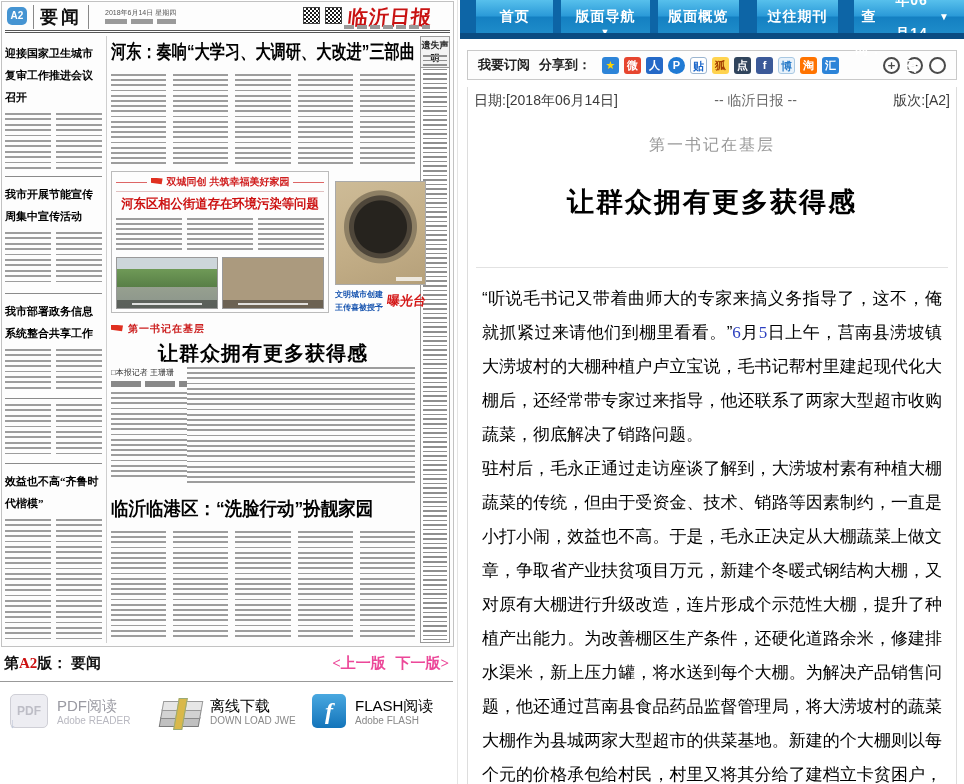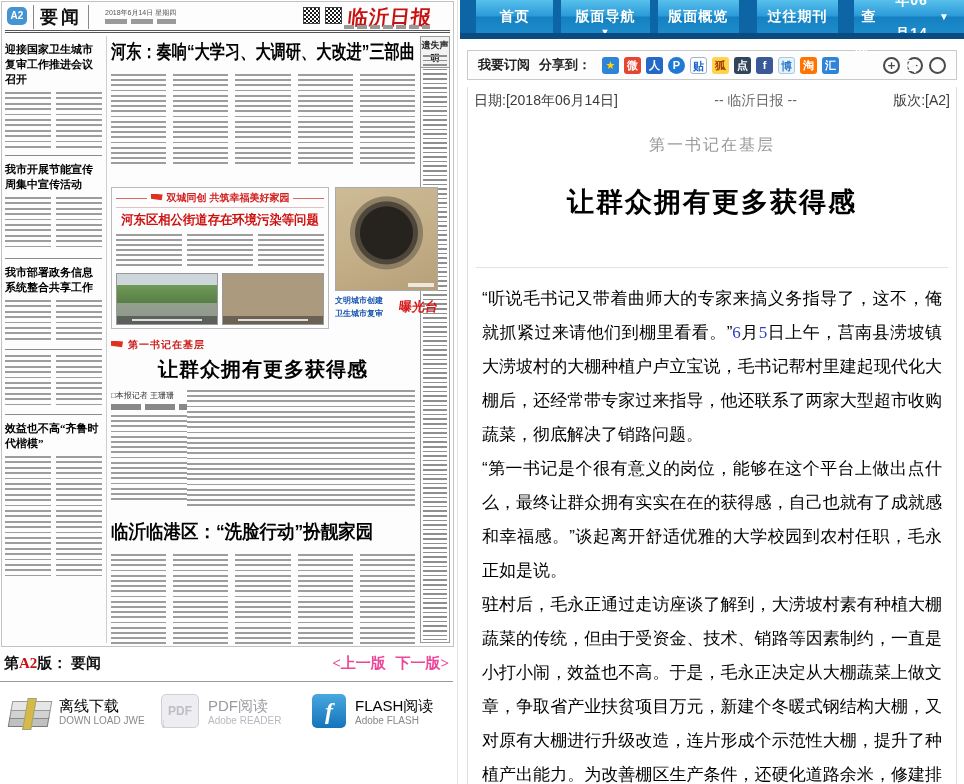--- a/index.html
+++ b/index.html
@@ -23,32 +23,32 @@
   .masthead { position:absolute; right:18px; top:0; color:#c81212; font-family:"Liberation Serif","DejaVu Serif",serif; font-weight:bold; font-size:20px; transform:skewX(-6deg); letter-spacing:1px; }
   .mast-sub { position:absolute; right:20px; top:21px; width:86px; height:4px; background:repeating-linear-gradient(90deg,#999 0 10px,transparent 10px 13px); }
 
   
   .classified { position:absolute; right:3px; top:34px; width:30px; bottom:3px; border:1px solid #999; background:#fff; }
   .classified-title { font-size:9px; font-weight:bold; color:#222; text-align:center; padding:2px 0; border-bottom:1px solid #999; background:#f3f3f3; letter-spacing:0; }
   .classified-body { position:absolute; top:18px; left:2px; right:2px; bottom:2px; background:repeating-linear-gradient(180deg,#8f8f8f 0 1.6px,transparent 1.6px 4.6px); }
 
   
   .briefs { position:absolute; left:3px; top:34px; width:102px; bottom:3px; border-right:1px solid #cfcfcf; padding-right:4px; }
-  .brief-title { font-family:"Liberation Serif","DejaVu Serif",serif; font-weight:bold; color:#000; font-size:11px; line-height:15px; margin-top:6px; }
+  .brief-title { font-family:"Liberation Serif","DejaVu Serif",serif; font-weight:bold; color:#000; font-size:11px; line-height:22px; margin-top:6px; }
   .gk2 { display:flex; gap:5px; margin-top:5px; }
   .gk2 .col { flex:1; background:repeating-linear-gradient(180deg,#9d9d9d 0 1.8px,transparent 1.8px 5.4px); }
   .brief-div { border-top:1px solid #8a8a8a; margin-top:7px; }
 
   
   .pmain { position:absolute; left:109px; top:34px; right:38px; bottom:3px; }
   .main-headline { font-weight:900; color:#000; font-size:19px; white-space:nowrap; transform:scaleX(0.80); transform-origin:left; letter-spacing:0; margin-top:3px; }
   .gk5 { display:flex; gap:7px; margin-top:9px; }
   .gk5 .col { flex:1; height:92px; background:repeating-linear-gradient(180deg,#9d9d9d 0 1.8px,transparent 1.8px 5.2px); }
 
-  .exposure-row { display:flex; margin-top:21px; gap:6px; }
+  .exposure-row { display:flex; margin-top:5px; gap:6px;align-items:flex-end; }
   .exposure-box { width:226px; border:1px solid #bbb; padding:3px 4px; }
   .banner { display:flex; align-items:center; justify-content:center; gap:4px; border-bottom:1px solid #e0c0c0; padding-bottom:2px; }
   .banner-line { flex:1; height:1px; background:#d66; }
   .banner-text { color:#d02020; font-weight:bold; font-size:10px; white-space:nowrap; }
   .flag { width:12px; height:9px; background:#e03020; clip-path:polygon(0 0,100% 12%,92% 75%,0 58%); position:relative; }
   .exposure-headline { color:#cc1111; font-weight:bold; font-size:13px; text-align:center; margin-top:3px; white-space:nowrap; transform:scaleX(0.95); transform-origin:center; }
   .gk3 { display:flex; gap:5px; margin-top:5px; }
   .gk3 .col { flex:1; height:34px; background:repeating-linear-gradient(180deg,#9d9d9d 0 1.7px,transparent 1.7px 5px); }
   .photo-row { display:flex; gap:4px; margin-top:5px; }
   .photo { flex:1; height:52px; position:relative; border:1px solid #999; }
@@ -59,30 +59,30 @@
       linear-gradient(180deg,#c6cdd1 0%,#c6cdd1 30%,#b3a183 30%,#a3927ا 60%,#7e7a6c 100%);
       background-color:#ab9a7e; }
   .photo-cap { position:absolute; left:0; right:0; bottom:0; height:8px; background:rgba(30,30,30,.45); }
   .photo-cap::after { content:""; position:absolute; left:15%; right:15%; top:3px; height:2px; background:rgba(255,255,255,.8); }
 
   .exposure-feature { flex:1; display:flex; flex-direction:column; }
   .manhole { height:104px; border:1px solid #aaa; background:
       radial-gradient(circle at 50% 44%, #26231e 0 26px, #4e463a 27px 31px, #8d7f64 32px 36px, transparent 37px),
       linear-gradient(160deg,#cdbb97 0%,#c3ae87 55%,#b5a07a 100%); position:relative; }
   .manhole::after { content:""; position:absolute; right:3px; bottom:3px; width:26px; height:4px; background:rgba(255,255,255,.75); }
-  .exp-caption { display:flex; align-items:center; gap:16px; margin-top:4px; }
+  .exp-caption { display:flex; align-items:center; gap:4px; margin-top:4px; }
   .exp-cap-lines { display:flex; flex-direction:column; gap:2px; }
   .exp-cap-lines span { color:#1a56b0; font-size:8px; font-weight:bold; white-space:nowrap; }
   .exp-badge { color:#d41818; font-weight:900; font-size:13px; transform:skewX(-8deg); white-space:nowrap; }
 
   .feature-sec { margin-top:9px; }
   .feature-label { display:flex; align-items:center; gap:5px; }
   .feature-label span { color:#cc2020; font-size:10px; font-weight:bold; letter-spacing:1px; }
   .feature-headline { font-weight:900; font-size:20px; color:#000; text-align:center; margin-top:4px; letter-spacing:1px; }
-  .feature-body { display:flex; margin-top:7px; }
+  .feature-body { display:flex; }
   .feature-body .col { flex:1; height:118px; background:repeating-linear-gradient(180deg,#9d9d9d 0 1.8px,transparent 1.8px 5.2px); }
   .feature-body .col1 { background:none; }
   .byline { font-size:8px; color:#333; line-height:11px; }
   .byline-gk { height:6px; background:repeating-linear-gradient(90deg,#888 0 30px,transparent 30px 34px); margin:3px 0 5px; }
   .col1-gk { height:88px; background:repeating-linear-gradient(180deg,#9d9d9d 0 1.8px,transparent 1.8px 5.2px); }
 
   .bottom-headline { font-weight:900; font-size:19px; color:#000; white-space:nowrap; transform:scaleX(0.92); transform-origin:left; margin-top:11px; }
   .gk5b { display:flex; gap:7px; margin-top:9px; }
   .gk5b .col { flex:1; height:108px; background:repeating-linear-gradient(180deg,#9d9d9d 0 1.8px,transparent 1.8px 5.2px); }
 
@@ -231,21 +231,21 @@
               <div class="photo photo-market">
                   <div class="photo-cap"></div>
                 </div>
             </div>
           </div>
           <div class="exposure-feature">
             <div class="manhole"></div>
             <div class="exp-caption">
               <div class="exp-cap-lines">
                 <span>文明城市创建</span>
-                <span>卫生城市复审</span>
+                <span>王传喜被授予</span>
               </div>
               <div class="exp-badge">曝光台</div>
             </div>
           </div>
         </div>
 
         <div class="feature-sec">
           <div class="feature-label">
             <div class="flag"></div>
             <span>第一书记在基层</span>
@@ -280,32 +280,32 @@
         <span>要闻</span>
       </div>
       <div class="pg-nav">
         <a>&lt;上一版</a>
         <a>下一版&gt;</a>
       </div>
     </div>
     <div class="footer-div"></div>
 
     <div class="dl-row">
+      <div class="dl-item dim">
+        <div class="ic-pdf">PDF</div>
+        <div class="dl-text">
+          <div class="t1">PDF阅读</div>
+          <div class="t2">Adobe READER</div>
+        </div>
+      </div>
       <div class="dl-item">
         <div class="ic-news"></div>
         <div class="dl-text">
           <div class="t1">离线下载</div>
           <div class="t2">DOWN LOAD JWE</div>
-        </div>
-      </div>
-      <div class="dl-item dim">
-        <div class="ic-pdf">PDF</div>
-        <div class="dl-text">
-          <div class="t1">PDF阅读</div>
-          <div class="t2">Adobe READER</div>
         </div>
       </div>
       <div class="dl-item">
         <div class="ic-flash">f</div>
         <div class="dl-text">
           <div class="t1">FLASH阅读</div>
           <div class="t2">Adobe FLASH</div>
         </div>
       </div>
     </div>
@@ -355,18 +355,17 @@
       <div class="date-row">
         <span>日期:[2018年06月14日]</span>
         <span class="mid">-- 临沂日报 --</span>
         <span>版次:[A2]</span>
       </div>
       <div class="kicker">第一书记在基层</div>
       <div class="art-title">让群众拥有更多获得感</div>
       <div class="art-divider"></div>
       <div class="art-body">
         <p>“听说毛书记又带着曲师大的专家来搞义务指导了，这不，俺就抓紧过来请他们到棚里看看。”<span class="num">6</span>月<span class="num">5</span>日上午，莒南县涝坡镇大涝坡村的大棚种植户卢立宝说，毛书记帮村里建起现代化大棚后，还经常带专家过来指导，他还联系了两家大型超市收购蔬菜，彻底解决了销路问题。</p>
-        <p>“第一书记是个很有意义的岗位，能够在这个平台上做出点什么，最终让群众拥有实实在在的获得感，自己也就有了成就感和幸福感。”谈起离开舒适优雅的大学校园到农村任职，毛永正如是说。</p>
         <p>驻村后，毛永正通过走访座谈了解到，大涝坡村素有种植大棚蔬菜的传统，但由于受资金、技术、销路等因素制约，一直是小打小闹，效益也不高。于是，毛永正决定从大棚蔬菜上做文章，争取省产业扶贫项目万元，新建个冬暖式钢结构大棚，又对原有大棚进行升级改造，连片形成个示范性大棚，提升了种植产出能力。为改善棚区生产条件，还硬化道路余米，修建排水渠米，新上压力罐，将水送到每个大棚。为解决产品销售问题，他还通过莒南县食品药品监督管理局，将大涝坡村的蔬菜大棚作为县城两家大型超市的供菜基地。新建的个大棚则以每个元的价格承包给村民，村里又将其分给了建档立卡贫困户，加快了他们的脱贫步</p>
       </div>
     </div>
   </div>
 </div>
 
 </body></html>

